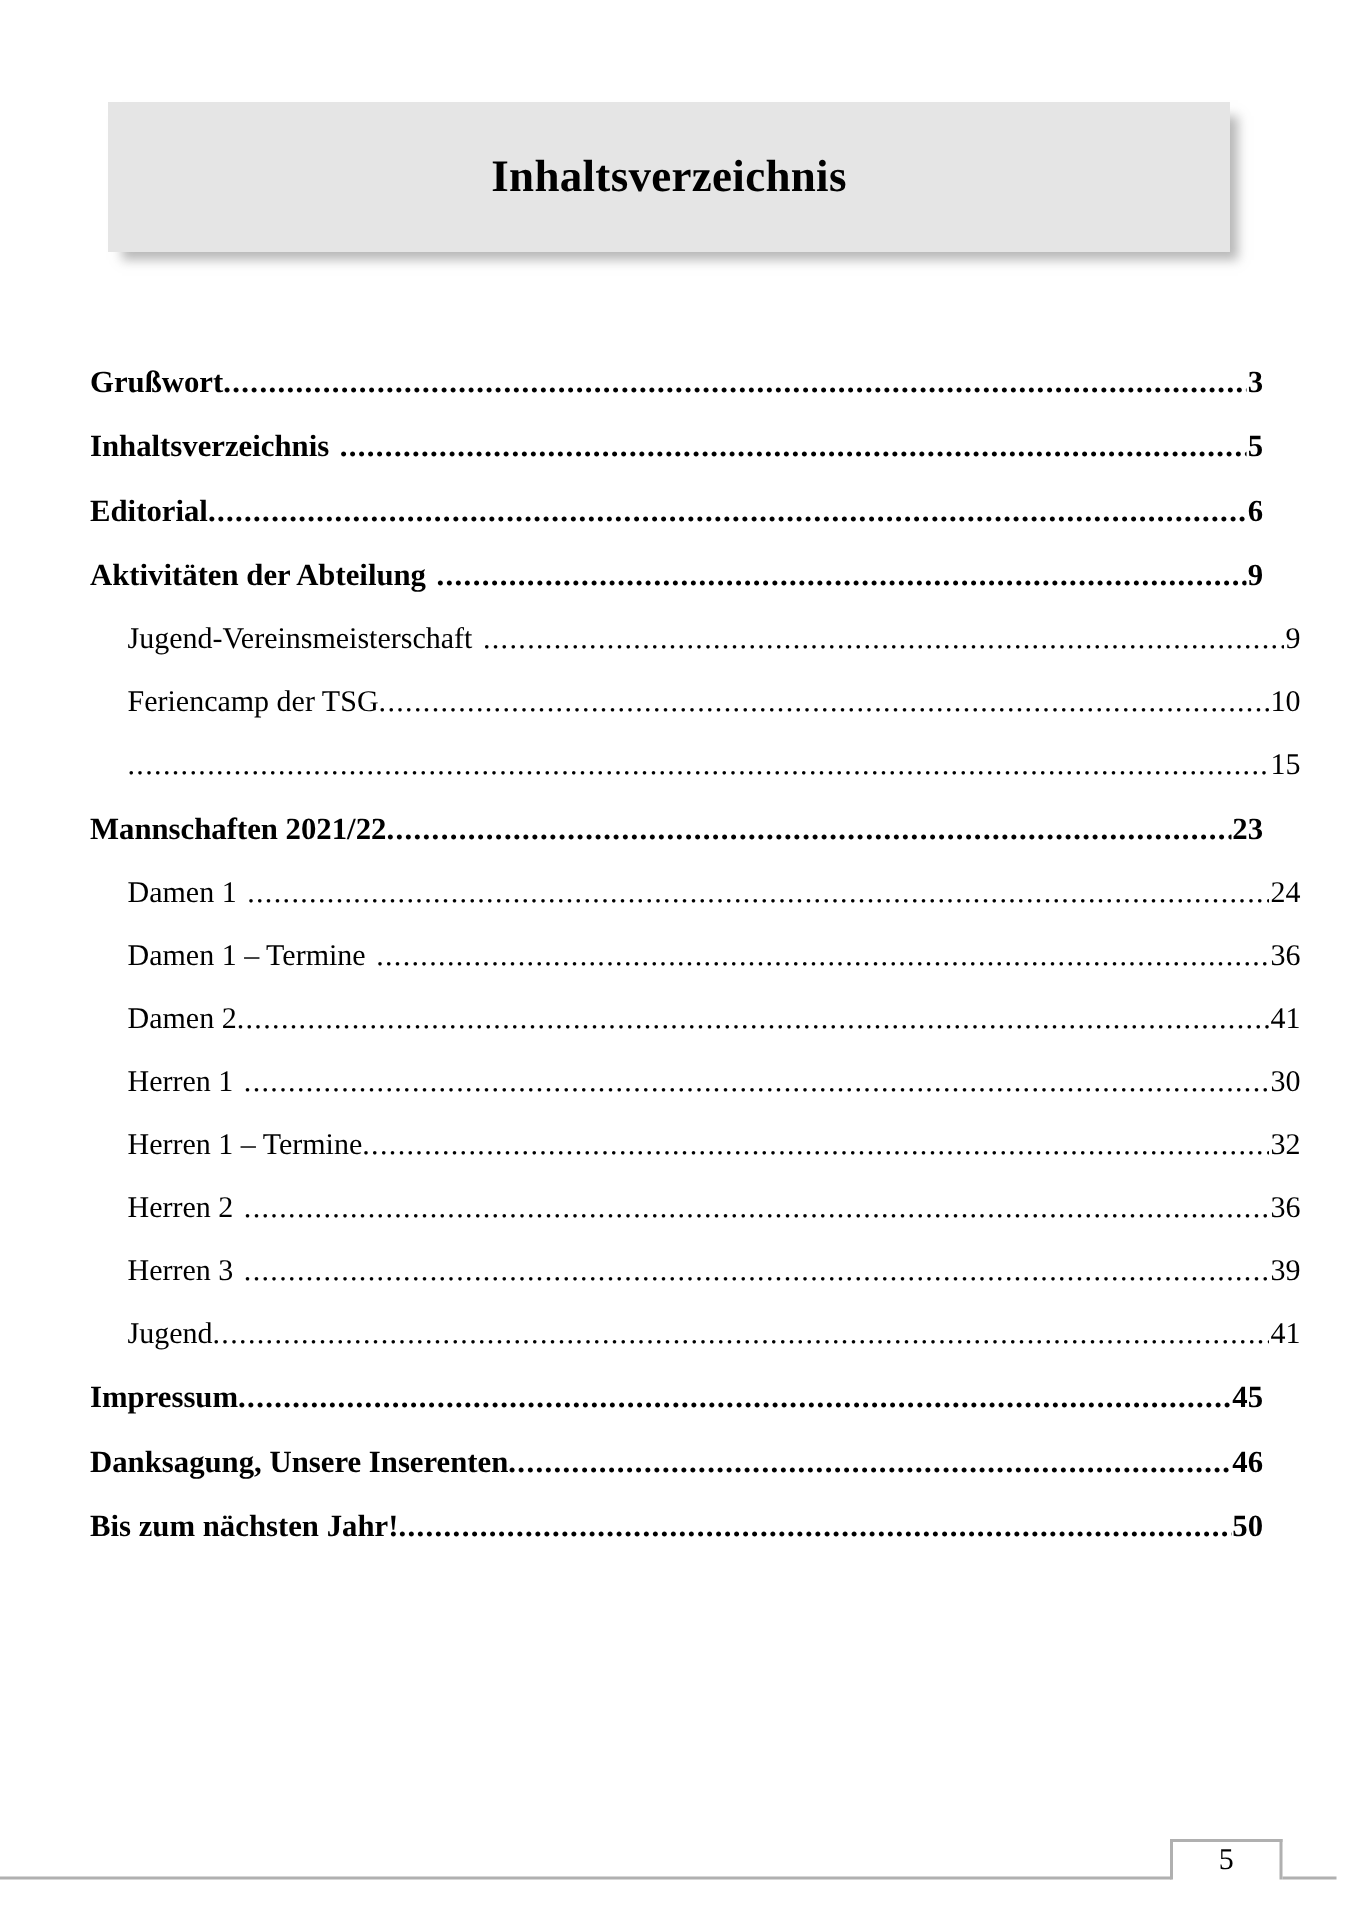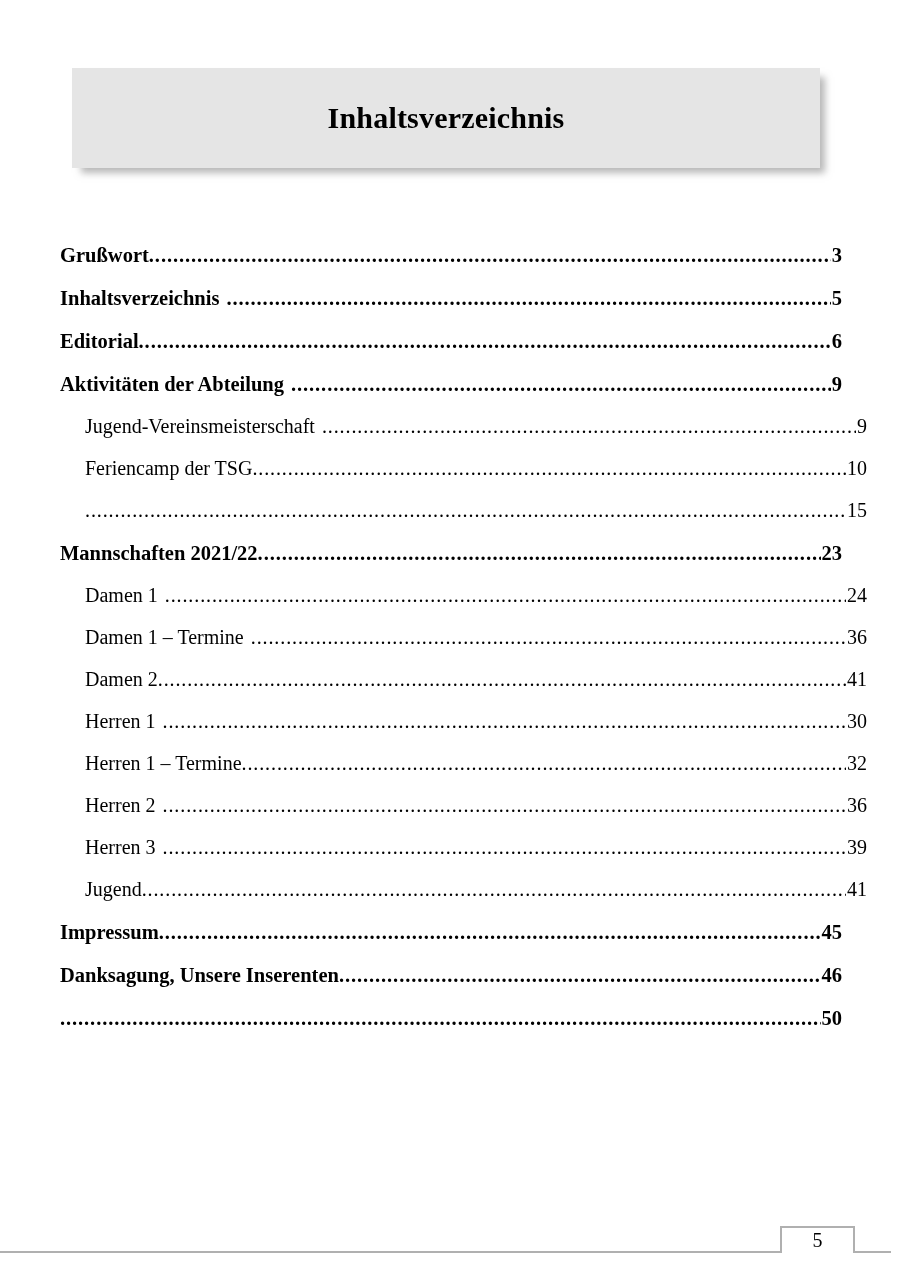--- a/index.html
+++ b/index.html
@@ -258,20 +258,21 @@
         <span class="entry-label">Impressum</span>
         <span class="entry-leader"></span>
         <span class="entry-page">45</span>
       </div>
       <div class="toc-entry level-1">
         <span class="entry-label">Danksagung, Unsere Inserenten</span>
         <span class="entry-leader"></span>
         <span class="entry-page">46</span>
       </div>
       <div class="toc-entry level-1">
+        <span class="entry-label">Bis zum nächsten Jahr!</span>
         <span class="entry-leader"></span>
         <span class="entry-page">50</span>
       </div>
     </div>
 
   <div class="footer">
     <div class="footer-rule-left"></div>
     <div class="footer-rule-right"></div>
     <div class="footer-tab">
       <span class="footer-page-number">5</span>

